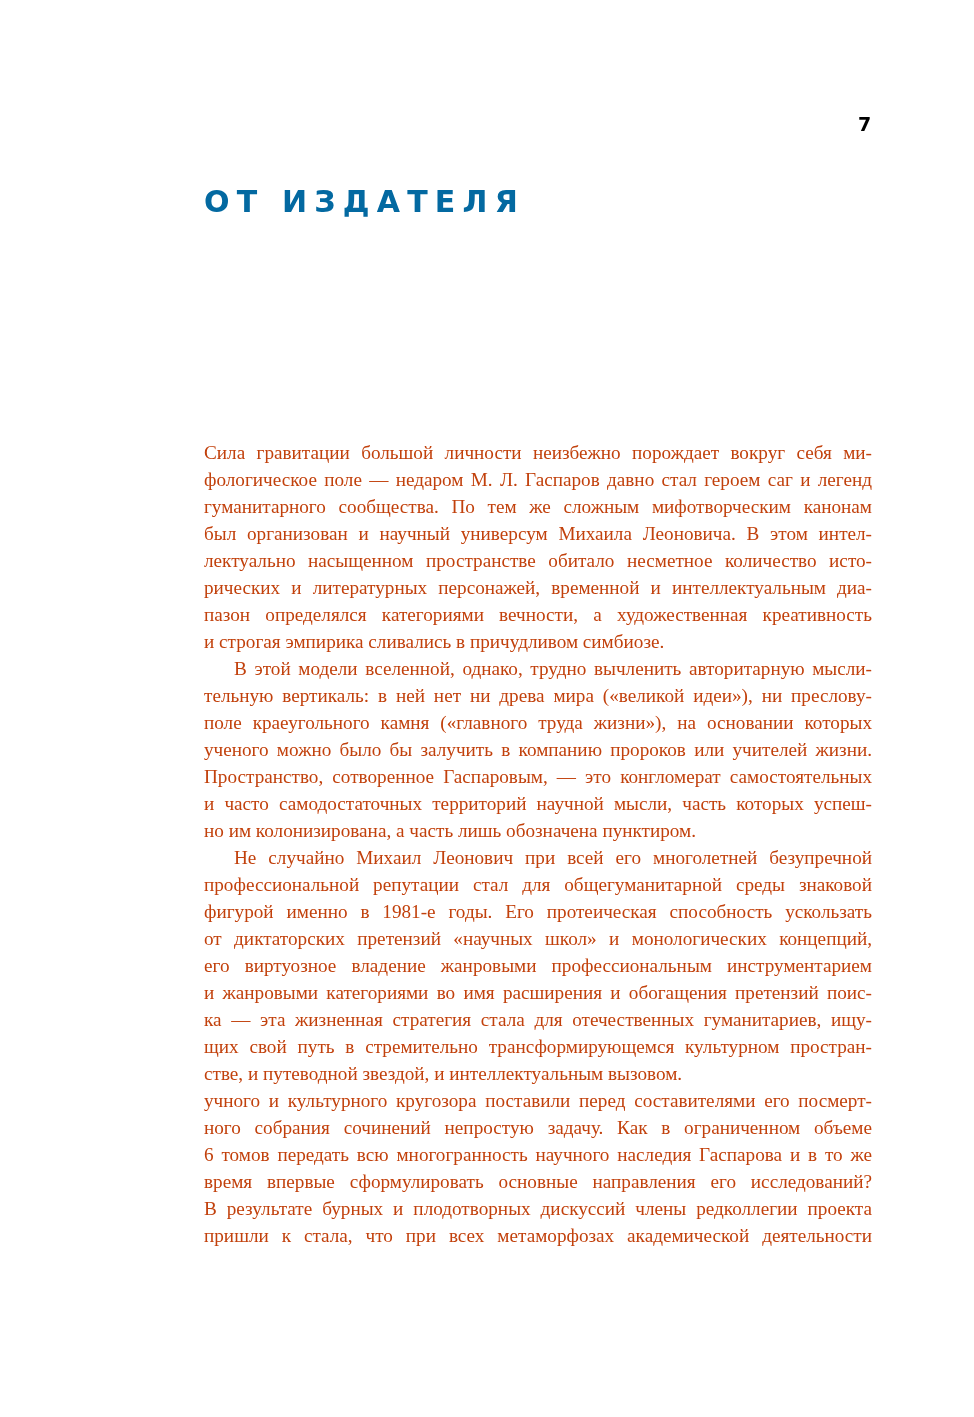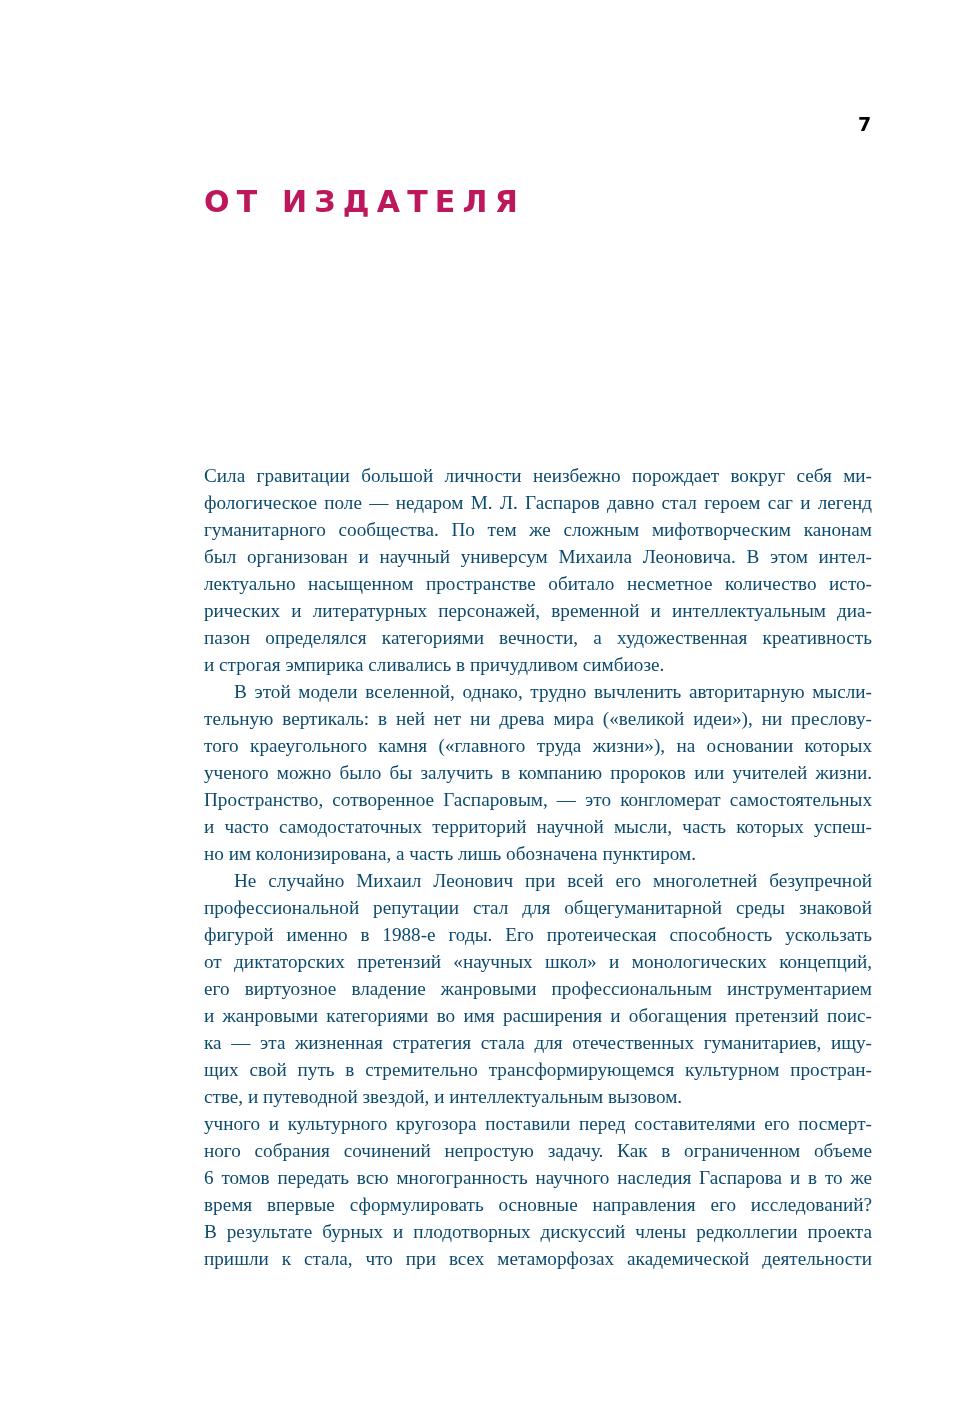--- a/index.html
+++ b/index.html
@@ -28,32 +28,32 @@
     .chapter-title {
       position: absolute;
       left: 204px;
       top: 184px;
       margin: 0;
       font-family: "DejaVu Sans", sans-serif;
       font-weight: bold;
       font-size: 30px;
       line-height: 36px;
       letter-spacing: 7.2px;
-      color: #be185d;
+      color: #0369a1;
       white-space: nowrap;
     }
     .body-text {
       position: absolute;
       left: 204px;
-      top: 462px;
+      top: 439px;
       width: 668px;
       font-family: "Liberation Serif", serif;
       font-size: 19.2px;
       line-height: 27px;
-      color: #0c4a6e;
+      color: #c2410c;
     }
     .line {
       display: block;
       white-space: nowrap;
       text-align: justify;
       text-align-last: justify;
       height: 27px;
       overflow: visible;
     }
     .line.last {
@@ -77,30 +77,30 @@
       <span class="line">гуманитарного сообщества. По тем же сложным мифотворческим канонам</span>
       <span class="line">был организован и научный универсум Михаила Леоновича. В этом интел-</span>
       <span class="line">лектуально насыщенном пространстве обитало несметное количество исто-</span>
       <span class="line">рических и литературных персонажей, временной и интеллектуальным диа-</span>
       <span class="line">пазон определялся категориями вечности, а художественная креативность</span>
       <span class="line last">и строгая эмпирика сливались в причудливом симбиозе.</span>
     </div>
     <div>
       <span class="line indent">В этой модели вселенной, однако, трудно вычленить авторитарную мысли-</span>
       <span class="line">тельную вертикаль: в ней нет ни древа мира («великой идеи»), ни преслову-</span>
-      <span class="line">того краеугольного камня («главного труда жизни»), на основании которых</span>
+      <span class="line">поле краеугольного камня («главного труда жизни»), на основании которых</span>
       <span class="line">ученого можно было бы залучить в компанию пророков или учителей жизни.</span>
       <span class="line">Пространство, сотворенное Гаспаровым, — это конгломерат самостоятельных</span>
       <span class="line">и часто самодостаточных территорий научной мысли, часть которых успеш-</span>
       <span class="line last">но им колонизирована, а часть лишь обозначена пунктиром.</span>
     </div>
     <div>
       <span class="line indent">Не случайно Михаил Леонович при всей его многолетней безупречной</span>
       <span class="line">профессиональной репутации стал для общегуманитарной среды знаковой</span>
-      <span class="line">фигурой именно в 1988-е годы. Его протеическая способность ускользать</span>
+      <span class="line">фигурой именно в 1981-е годы. Его протеическая способность ускользать</span>
       <span class="line">от диктаторских претензий «научных школ» и монологических концепций,</span>
       <span class="line">его виртуозное владение жанровыми профессиональным инструментарием</span>
       <span class="line">и жанровыми категориями во имя расширения и обогащения претензий поис-</span>
       <span class="line">ка — эта жизненная стратегия стала для отечественных гуманитариев, ищу-</span>
       <span class="line">щих свой путь в стремительно трансформирующемся культурном простран-</span>
       <span class="line last">стве, и путеводной звездой, и интеллектуальным вызовом.</span>
     </div>
     <div>
       <span class="line">учного и культурного кругозора поставили перед составителями его посмерт-</span>
       <span class="line">ного собрания сочинений непростую задачу. Как в ограниченном объеме</span>

